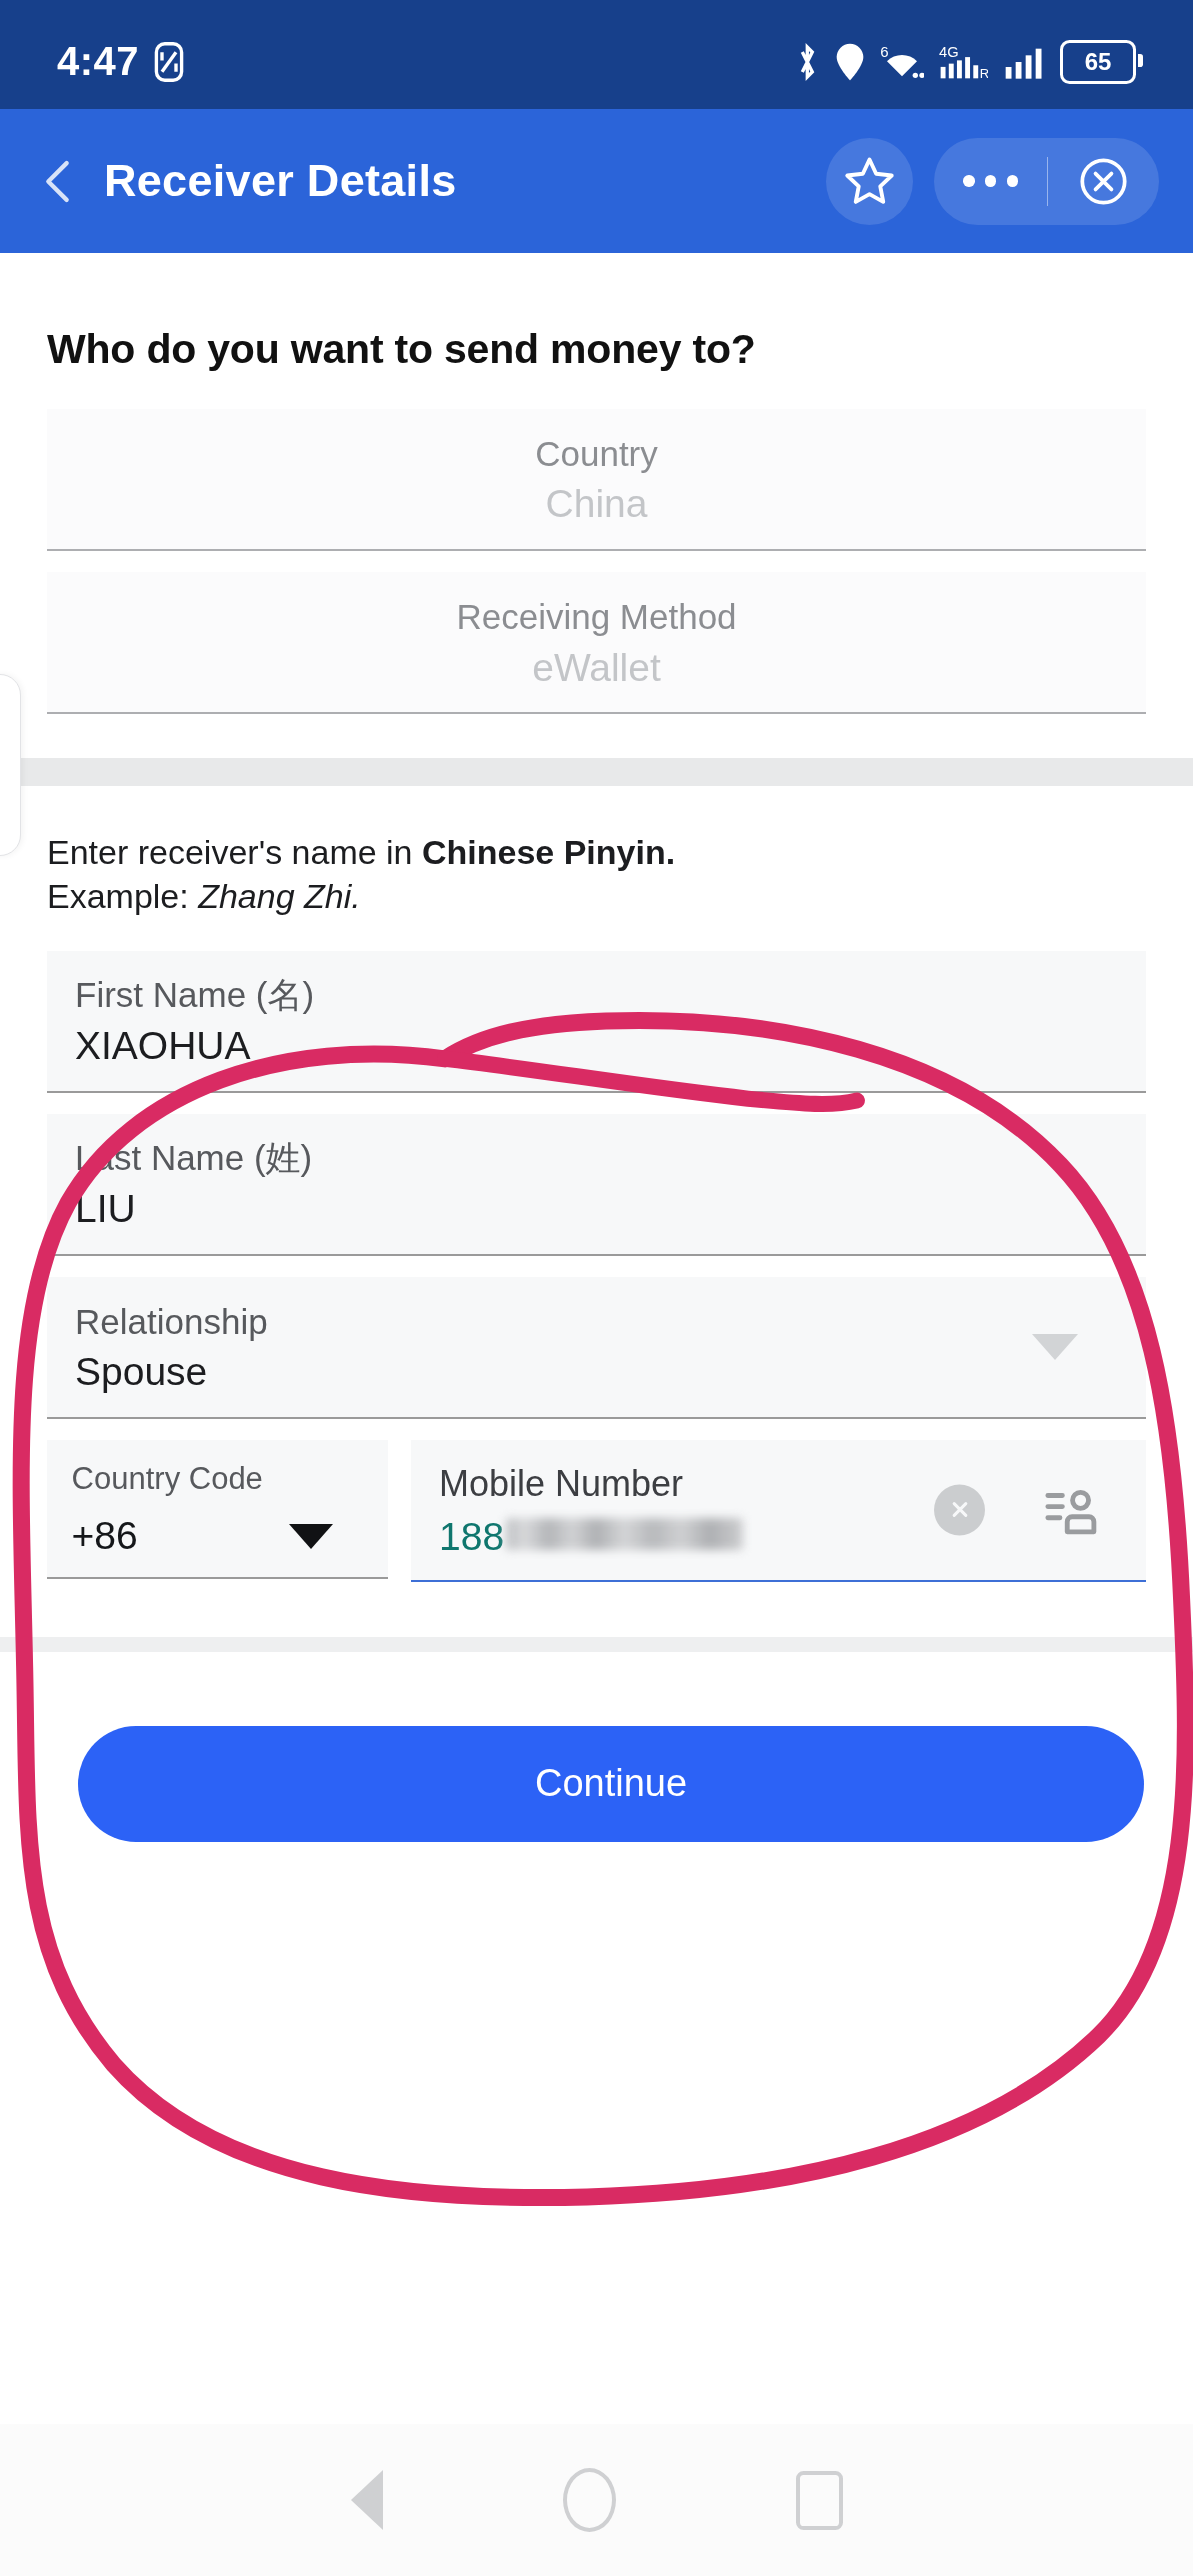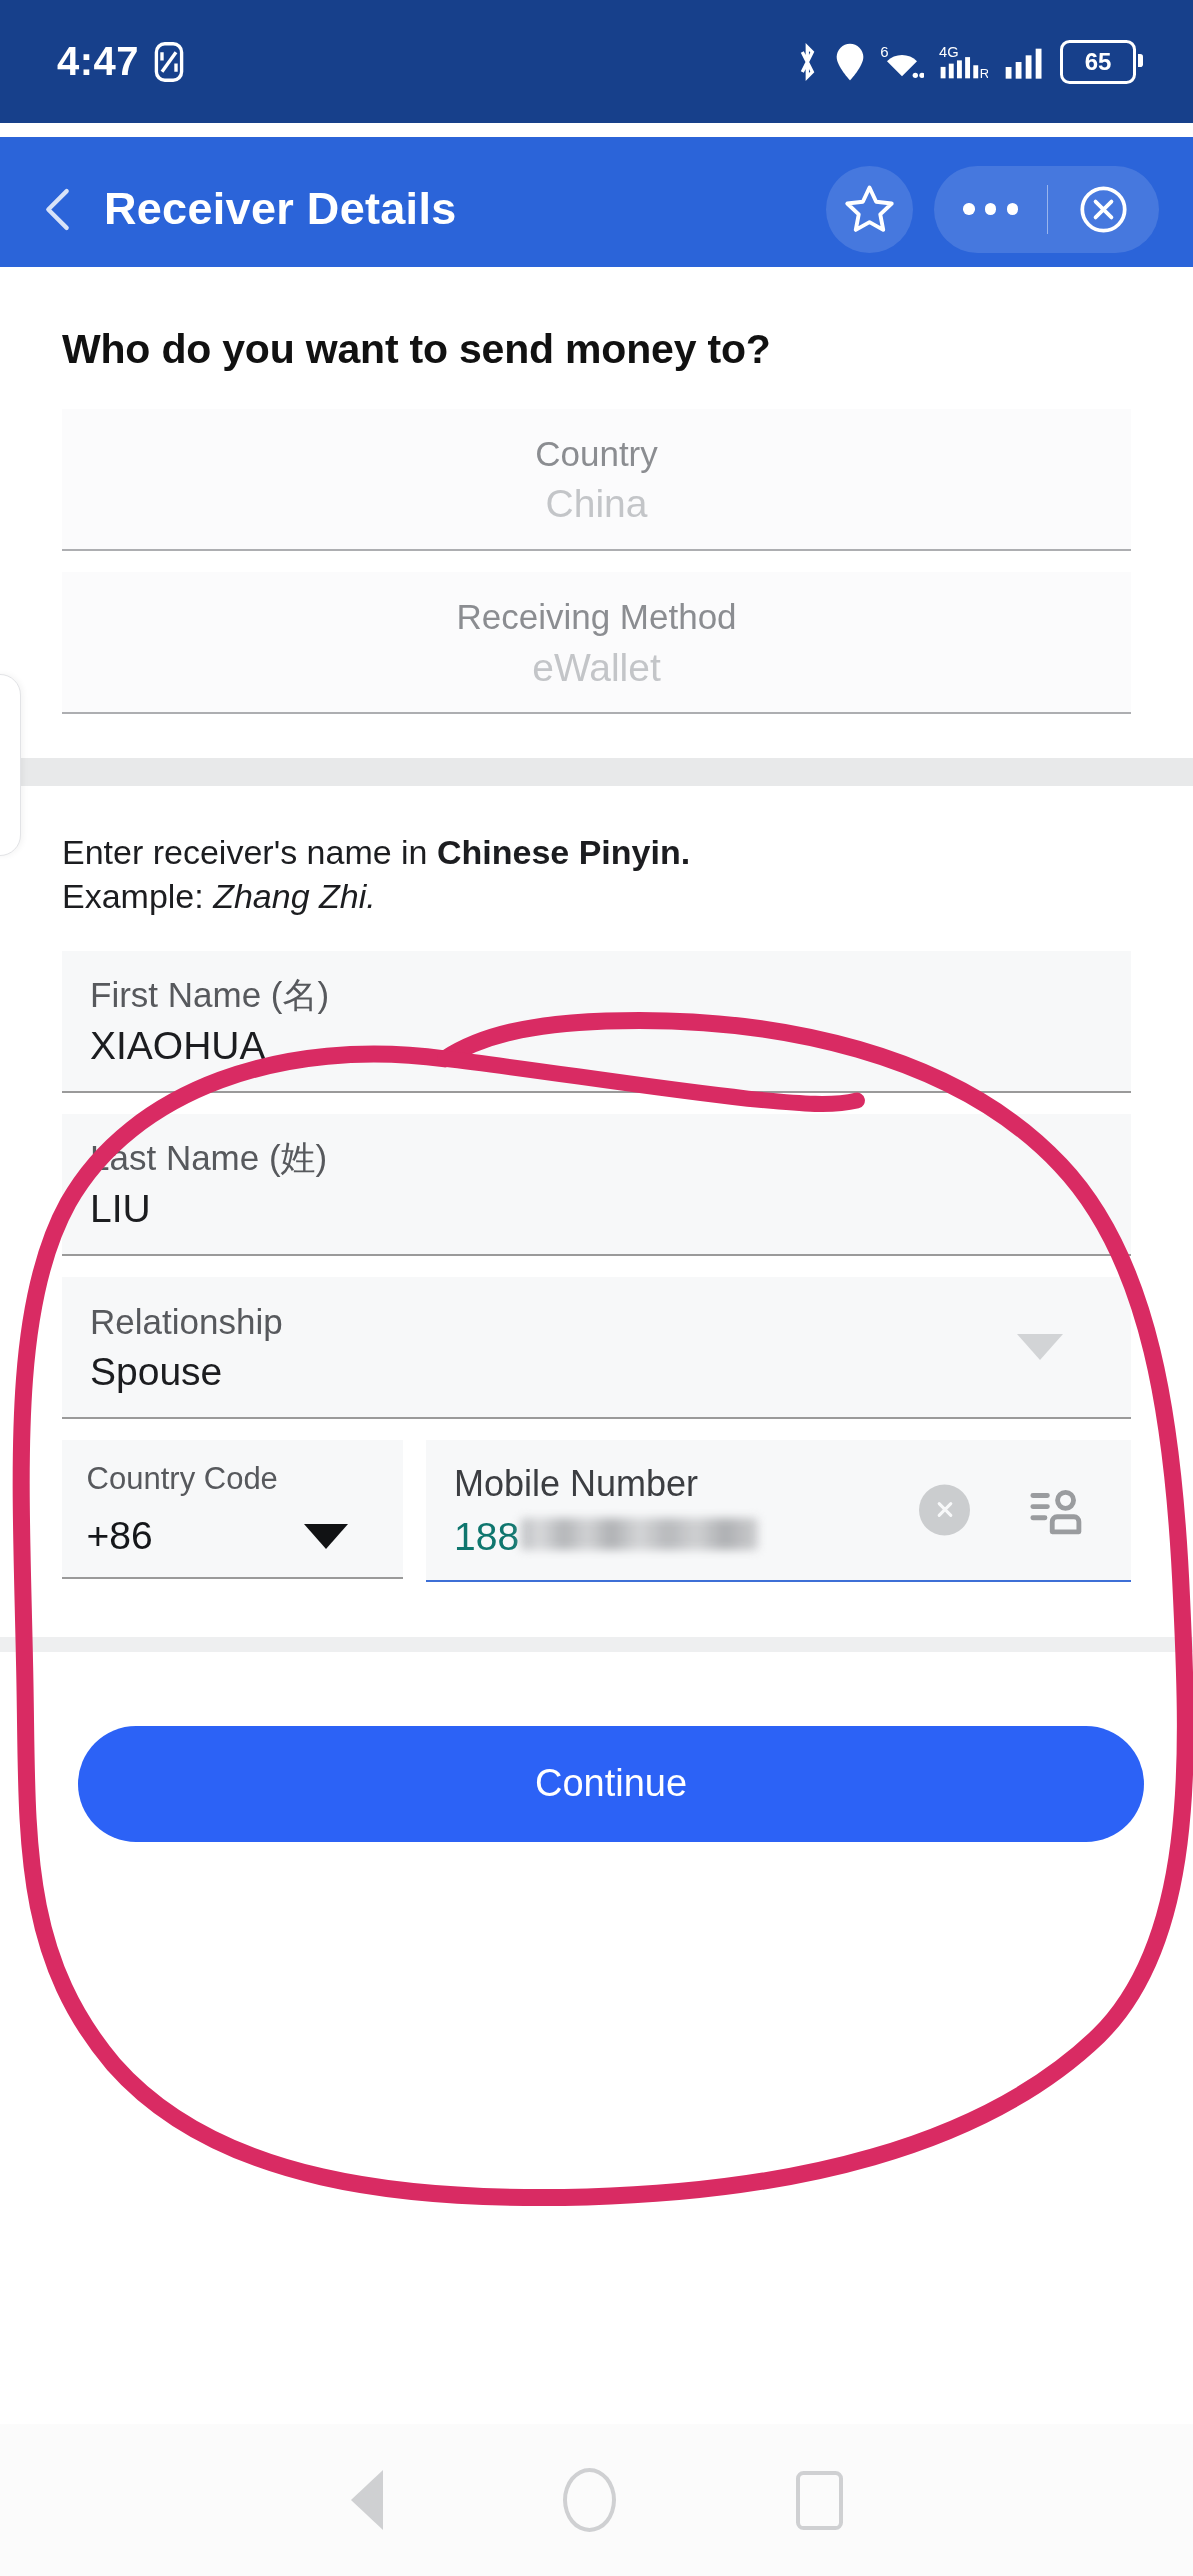--- a/index.html
+++ b/index.html
@@ -30,21 +30,21 @@
     display:flex; align-items:center; justify-content:center;
   }
   .batt:after{
     content:""; position:absolute; right:-10.4px; top:11.4px;
     width:5.7px; height:13.3px; background:#ffffff; border-radius:0 2.8px 2.8px 0;
   }
   .batt span{ font-size:24px; font-weight:bold; line-height:1; }
 
   
   .appbar{
-    position:absolute; left:0; top:137px; width:1193px; height:144px;
+    position:absolute; left:0; top:109px; width:1193px; height:144px;
     background:#2B64D9;
     display:flex; align-items:center;
     padding:0 34px; box-sizing:border-box;
   }
   .back-chev{ width:49px; height:49px; flex:0 0 auto; }
   .appbar-title{
     color:#ffffff; font-size:45px; font-weight:bold;
     margin-left:21px; letter-spacing:0.3px;
     white-space:nowrap;
   }
@@ -64,21 +64,21 @@
   .capsule:after{
     content:""; position:absolute; left:50%; top:19px;
     width:1.9px; height:49px; background:rgba(255,255,255,0.45);
   }
   .dots{ display:flex; gap:10.4px; }
   .dots i{ width:11.4px; height:11.4px; border-radius:50%; background:#ffffff; display:block; }
 
   
   .page{ position:absolute; left:0; top:267px; width:1193px; height:2309px; background:#ffffff; }
 
-  .section{ background:#ffffff; padding:0 62px; box-sizing:border-box; }
+  .section{ background:#ffffff; padding:0 47px; box-sizing:border-box; }
 
   .headline{
     font-size:41px; font-weight:bold; color:#111111;
     padding-top:59px; padding-bottom:36px; letter-spacing:-0.2px;
   }
 
   
   .peek{
     position:absolute; left:-21px; top:407px; width:40px; height:180px;
     background:#ffffff; border:1.9px solid #e2e3e6; border-radius:21px;

